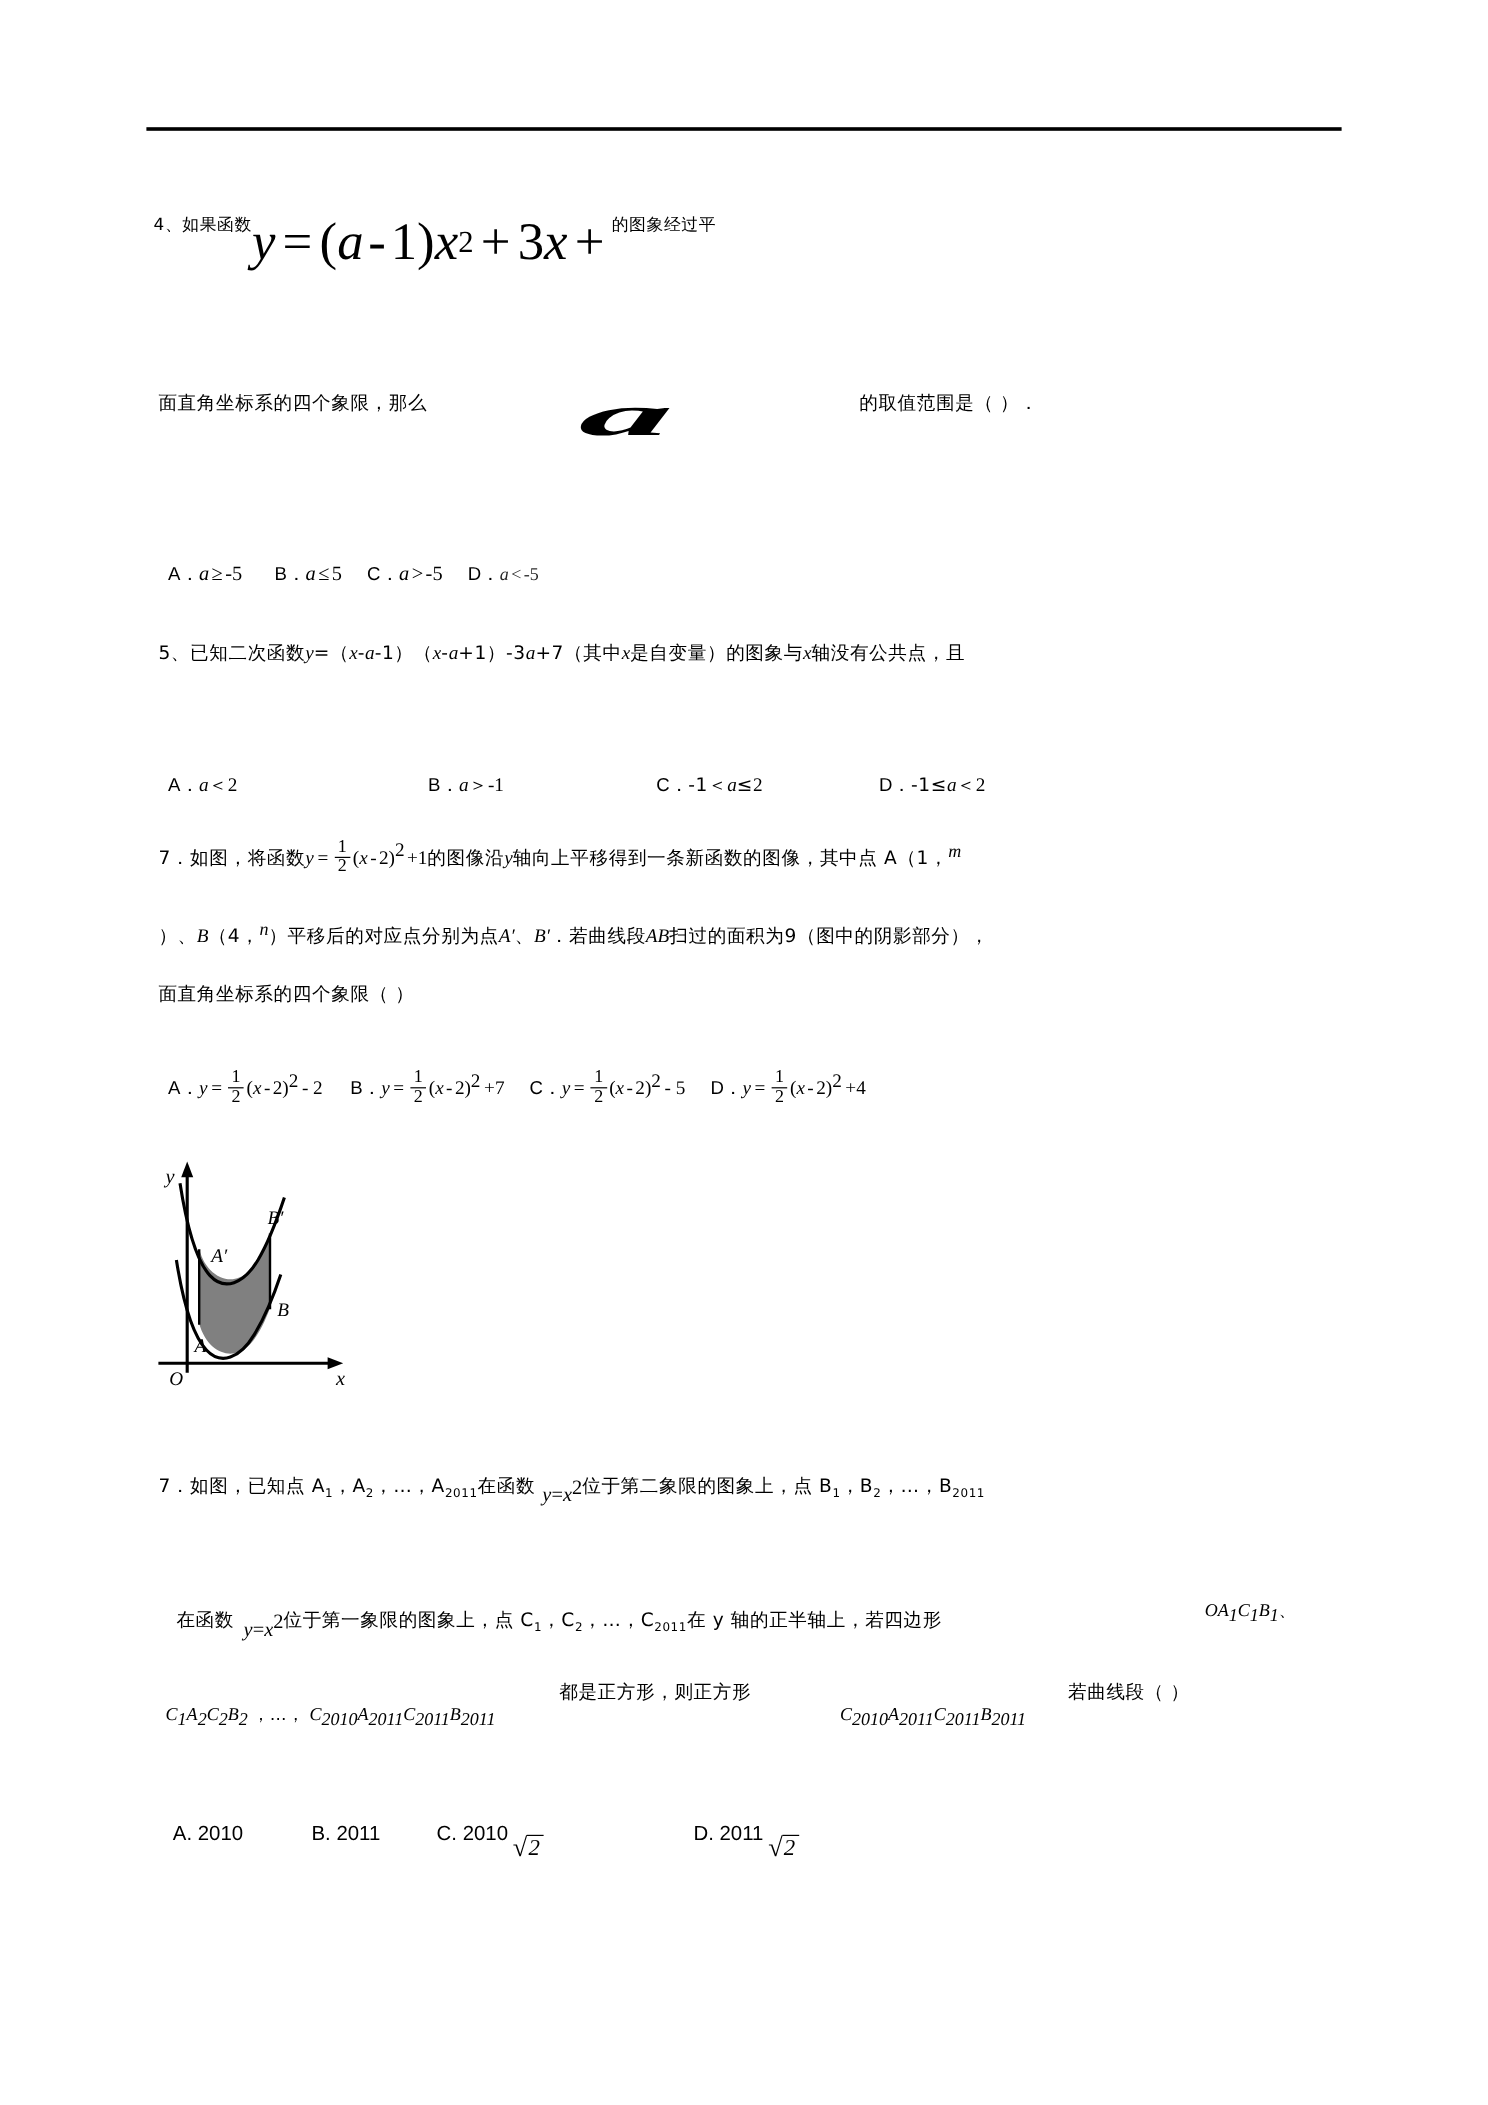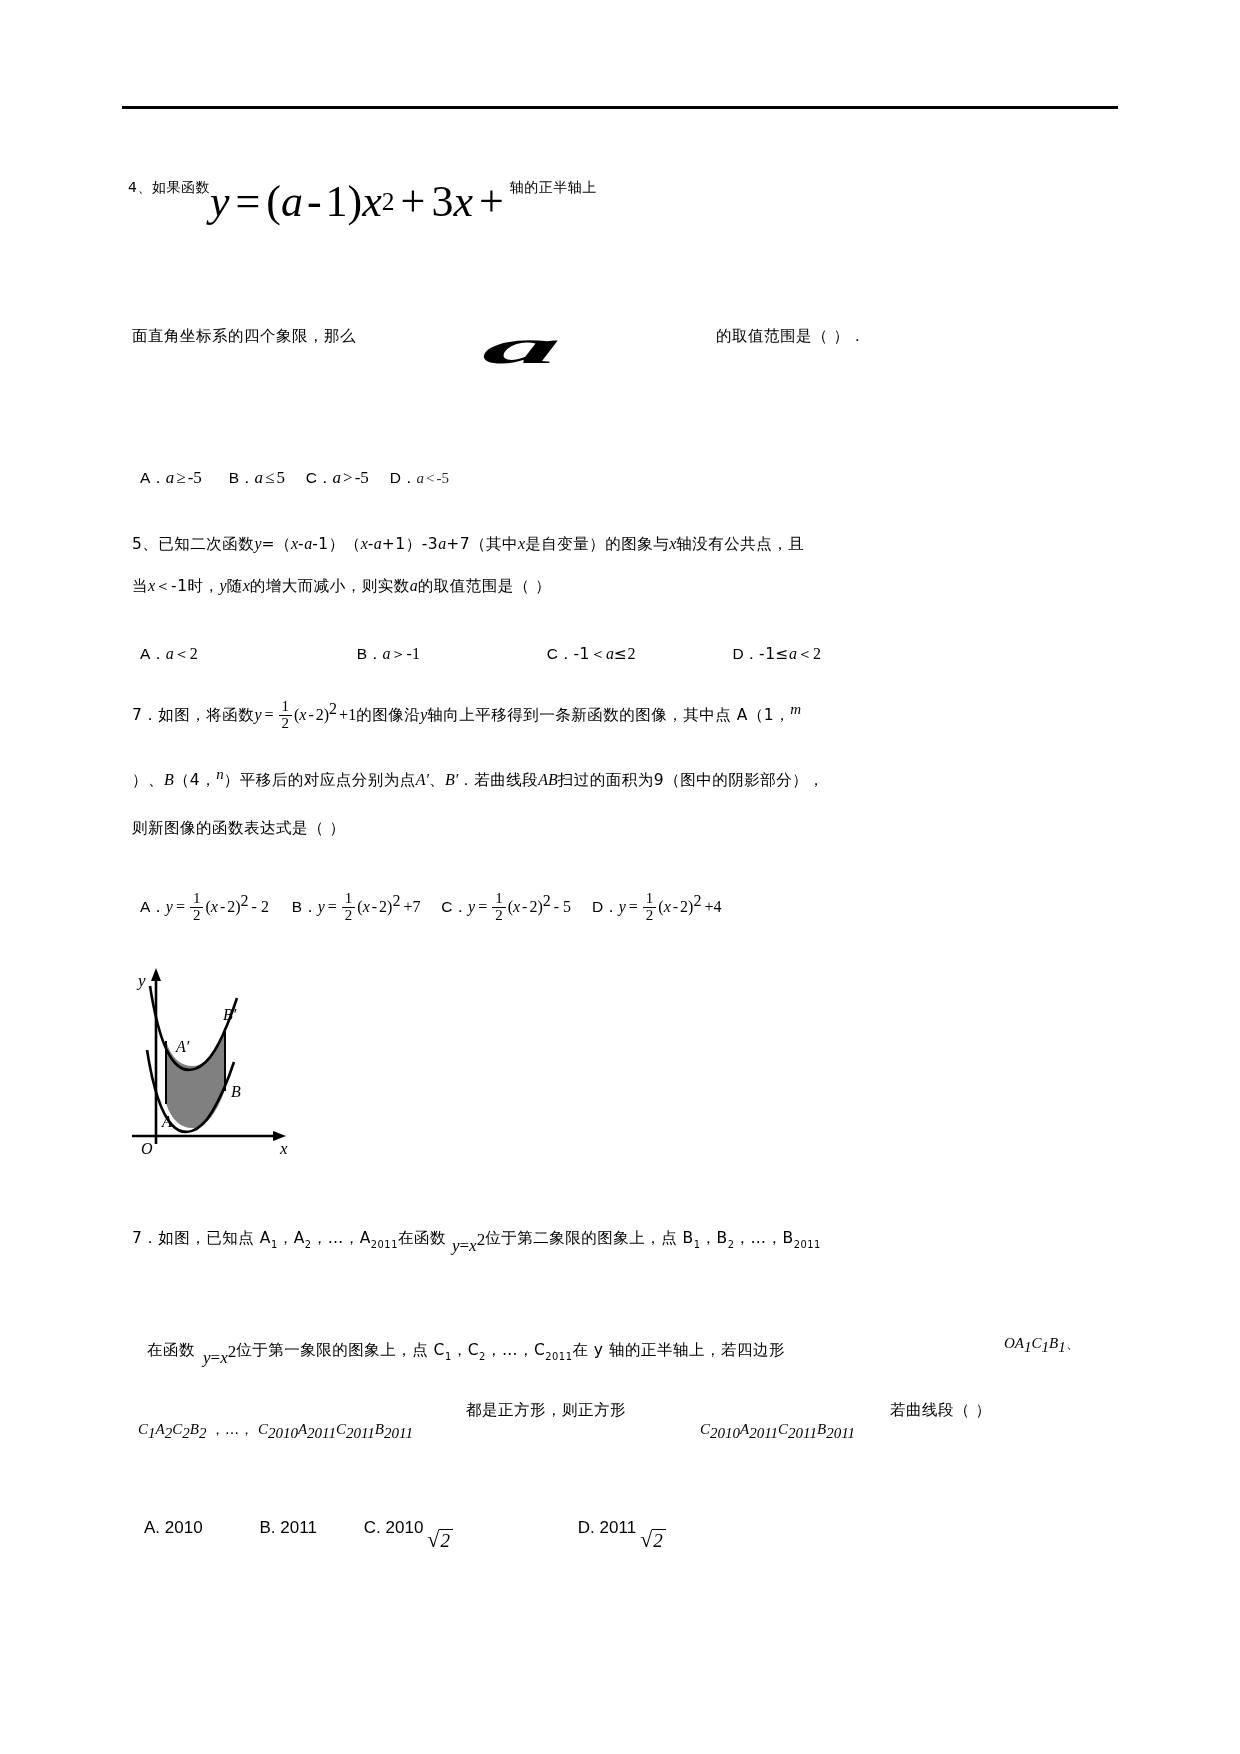--- a/index.html
+++ b/index.html
@@ -160,21 +160,21 @@
         <span>(</span>
         <span class="it">a</span>
         <span style="padding:0 4px;">-</span>
         <span>1)</span>
         <span class="it">x</span>
         <span class="sup" style="font-style:normal;">2</span>
         <span style="padding:0 6px;">+</span>
         <span>3</span>
         <span class="it">x</span>
         <span style="padding:0 6px;">+</span>
-      </span><span class="cn" style="font-size:14px; position:relative; top:-14px;">轴的正半轴上</span>
+      </span><span class="cn" style="font-size:14px; position:relative; top:-14px;">的图象经过平</span>
   </div>
 
   <div class="blk" style="left:132px; top:326px;">
     <span class="cn">面直角坐标系的四个象限，那么</span>
   </div>
   <div class="blk" style="left:484px; top:316px;">
     <span class="glyph-a">a</span>
   </div>
   <div class="blk" style="left:716px; top:326px;">
     <span class="cn">的取值范围是（   ）．</span>
@@ -187,23 +187,20 @@
     <span style="display:inline-block; width:12px;"></span>
     <span class="opt-label">C．</span><span class="mi" style="font-size:17px;">a</span><span class="mr" style="font-size:17px; padding:0 2px;">&gt;</span><span class="mr" style="font-size:17px;">-5</span>
     <span style="display:inline-block; width:12px;"></span>
     <span class="opt-label">D．</span><span class="mi" style="font-size:15px; opacity:0.85;">a</span><span class="mr" style="font-size:15px; padding:0 2px; opacity:0.85;">&lt;</span><span class="mr" style="font-size:15px; opacity:0.85;">-5</span>
   </div>
 
   <div class="blk" style="left:132px; top:534px;">
     <span class="cn">5、已知二次函数</span><span class="mi" style="font-size:16px;">y</span><span class="cn">=（</span><span class="mi" style="font-size:16px;">x</span><span class="cn">-</span><span class="mi" style="font-size:16px;">a</span><span class="cn">-1）（</span><span class="mi" style="font-size:16px;">x</span><span class="cn">-</span><span class="mi" style="font-size:16px;">a</span><span class="cn">+1）-3</span><span class="mi" style="font-size:16px;">a</span><span class="cn">+7（其中</span><span class="mi" style="font-size:16px;">x</span><span class="cn">是自变量）的图象与</span><span class="mi" style="font-size:16px;">x</span><span class="cn">轴没有公共点，且</span>
   </div>
 
-  <div class="blk" style="left:132px; top:576px;">
-    <span class="cn">当</span><span class="mi" style="font-size:16px;">x</span><span class="cn">＜-1时，</span><span class="mi" style="font-size:16px;">y</span><span class="cn">随</span><span class="mi" style="font-size:16px;">x</span><span class="cn">的增大而减小，则实数</span><span class="mi" style="font-size:16px;">a</span><span class="cn">的取值范围是（     ）</span>
-  </div>
 
   <div class="blk" style="left:140px; top:644px;">
     <span class="opt-label">A．</span><span class="mi" style="font-size:16px;">a</span><span class="cn">＜</span><span class="mr" style="font-size:16px;">2</span>
     <span style="display:inline-block; width:150px;"></span>
     <span class="opt-label">B．</span><span class="mi" style="font-size:16px;">a</span><span class="cn">＞</span><span class="mr" style="font-size:16px;">-1</span>
     <span style="display:inline-block; width:118px;"></span>
     <span class="opt-label">C．</span><span class="cn">-1＜</span><span class="mi" style="font-size:16px;">a</span><span class="cn">≤</span><span class="mr" style="font-size:16px;">2</span>
     <span style="display:inline-block; width:88px;"></span>
     <span class="opt-label">D．</span><span class="cn">-1≤</span><span class="mi" style="font-size:16px;">a</span><span class="cn">＜</span><span class="mr" style="font-size:16px;">2</span>
   </div>
@@ -214,21 +211,21 @@
         <span class="bar"></span>
         <span class="den">2</span>
       </span><span class="mr" style="font-size:16px;">(</span><span class="mi" style="font-size:16px;">x</span><span class="mr" style="font-size:16px; padding:0 2px;">-</span><span class="mr" style="font-size:16px;">2)</span><span class="mr sup-s" style="font-size:16px;">2</span><span class="mr" style="font-size:16px; padding-left:2px;">+1</span><span class="cn">的图像沿</span><span class="mi" style="font-size:16px;">y</span><span class="cn">轴向上平移得到一条新函数的图像，其中点 A（1，</span><span class="mi" style="font-size:15px; position:relative; top:-6px;">m</span>
   </div>
 
   <div class="blk" style="left:132px; top:770px;">
     <span class="cn">）、</span><span class="mi" style="font-size:16px;">B</span><span class="cn">（4，</span><span class="mi" style="font-size:15px; position:relative; top:-6px;">n</span><span class="cn">）平移后的对应点分别为点</span><span class="mi" style="font-size:16px;">A′</span><span class="cn">、</span><span class="mi" style="font-size:16px;">B′</span><span class="cn">．若曲线段</span><span class="mi" style="font-size:16px;">AB</span><span class="cn">扫过的面积为9（图中的阴影部分），</span>
   </div>
 
   <div class="blk" style="left:132px; top:818px;">
-    <span class="cn">则新图像的函数表达式是（ ）</span>
+    <span class="cn">面直角坐标系的四个象限（ ）</span>
   </div>
 
   <div class="blk" style="left:140px; top:892px;">
     <span class="opt-label">A．</span><span class="mi" style="font-size:16px;">y</span><span class="mr" style="font-size:16px; padding:0 3px;">=</span><span class="sfrac">
         <span class="num">1</span>
         <span class="bar"></span>
         <span class="den">2</span>
       </span><span class="mr" style="font-size:16px;">(</span><span class="mi" style="font-size:16px;">x</span><span class="mr" style="font-size:16px; padding:0 2px;">-</span><span class="mr" style="font-size:16px;">2)</span><span class="mr sup-s" style="font-size:16px;">2</span><span class="mr" style="font-size:16px; padding-left:3px;">- 2</span>
     <span style="display:inline-block; width:14px;"></span>
     <span class="opt-label">B．</span><span class="mi" style="font-size:16px;">y</span><span class="mr" style="font-size:16px; padding:0 3px;">=</span><span class="sfrac">

